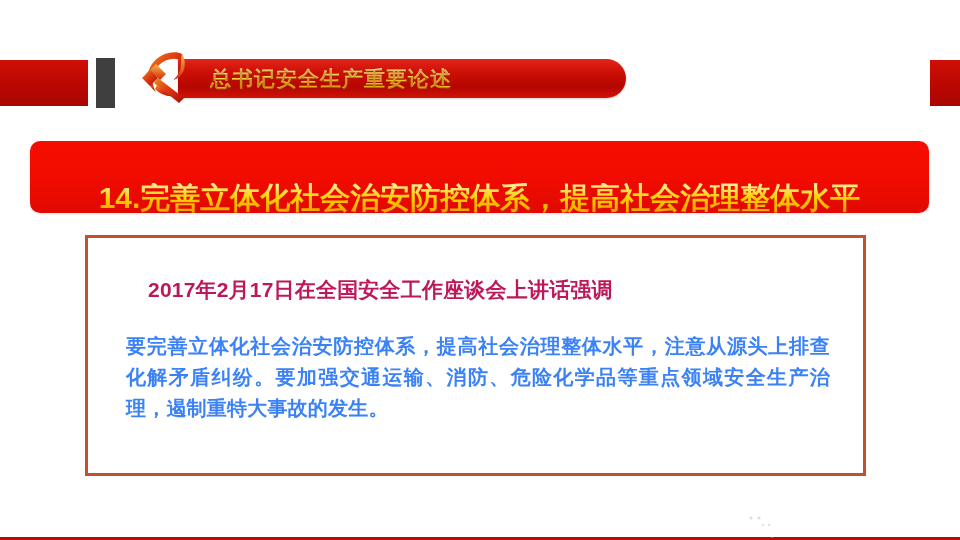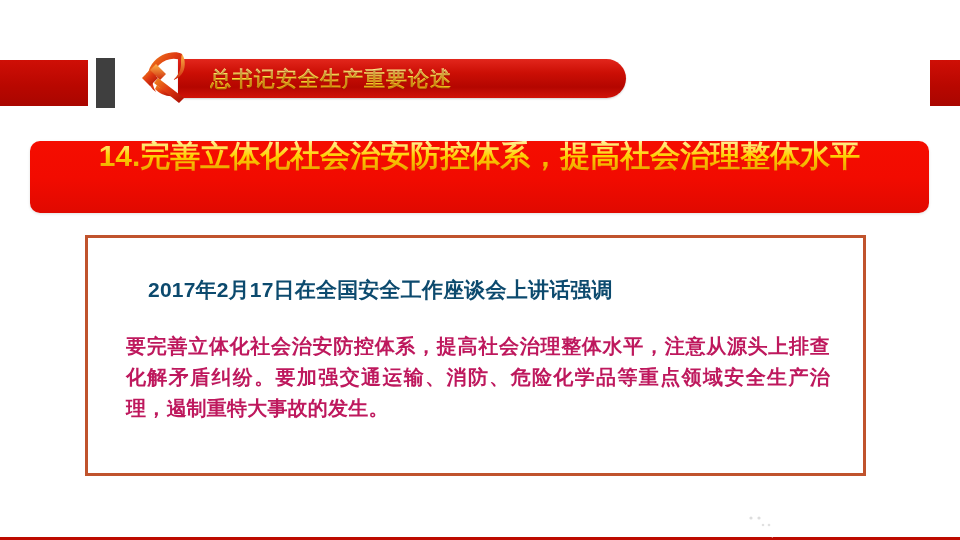--- a/index.html
+++ b/index.html
@@ -87,21 +87,21 @@
   
   .title-bar {
     position: absolute;
     left: 30px;
     top: 101px;
     width: 899px;
     height: 72px;
     border-radius: 10px;
     background: linear-gradient(180deg, #f50d00 0%, #f20b00 50%, #e00900 100%);
     display: flex;
-    align-items: flex-start;
+    align-items: flex-end;
     justify-content: center;
     box-shadow: 0 1px 3px rgba(0,0,0,0.12);
   }
   .title-text {
     font-size: 30px;
     font-weight: bold;
     color: #ffd100;
     background: linear-gradient(180deg, #ffef9a 0%, #ffd000 50%, #eba000 100%);
     -webkit-background-clip: text;
     background-clip: text;
@@ -121,32 +121,32 @@
     border: 3px solid #c0532d;
     background: #ffffff;
     box-sizing: border-box;
   }
   .content-date {
     position: absolute;
     left: 60px;
     top: 38px;
     font-size: 21px;
     font-weight: bold;
-    color: #0c4a6e;
+    color: #be185d;
     white-space: nowrap;
     letter-spacing: 0.2px;
   }
   .content-body {
     position: absolute;
     left: 38px;
     top: 93px;
     right: 33px;
     font-size: 20px;
     font-weight: bold;
-    color: #be185d;
+    color: #3b82f6;
     line-height: 1.55;
     text-align: justify;
     letter-spacing: 0.2px;
   }
 
   
   .bottom-bar {
     position: absolute;
     left: 0;
     bottom: 0;

